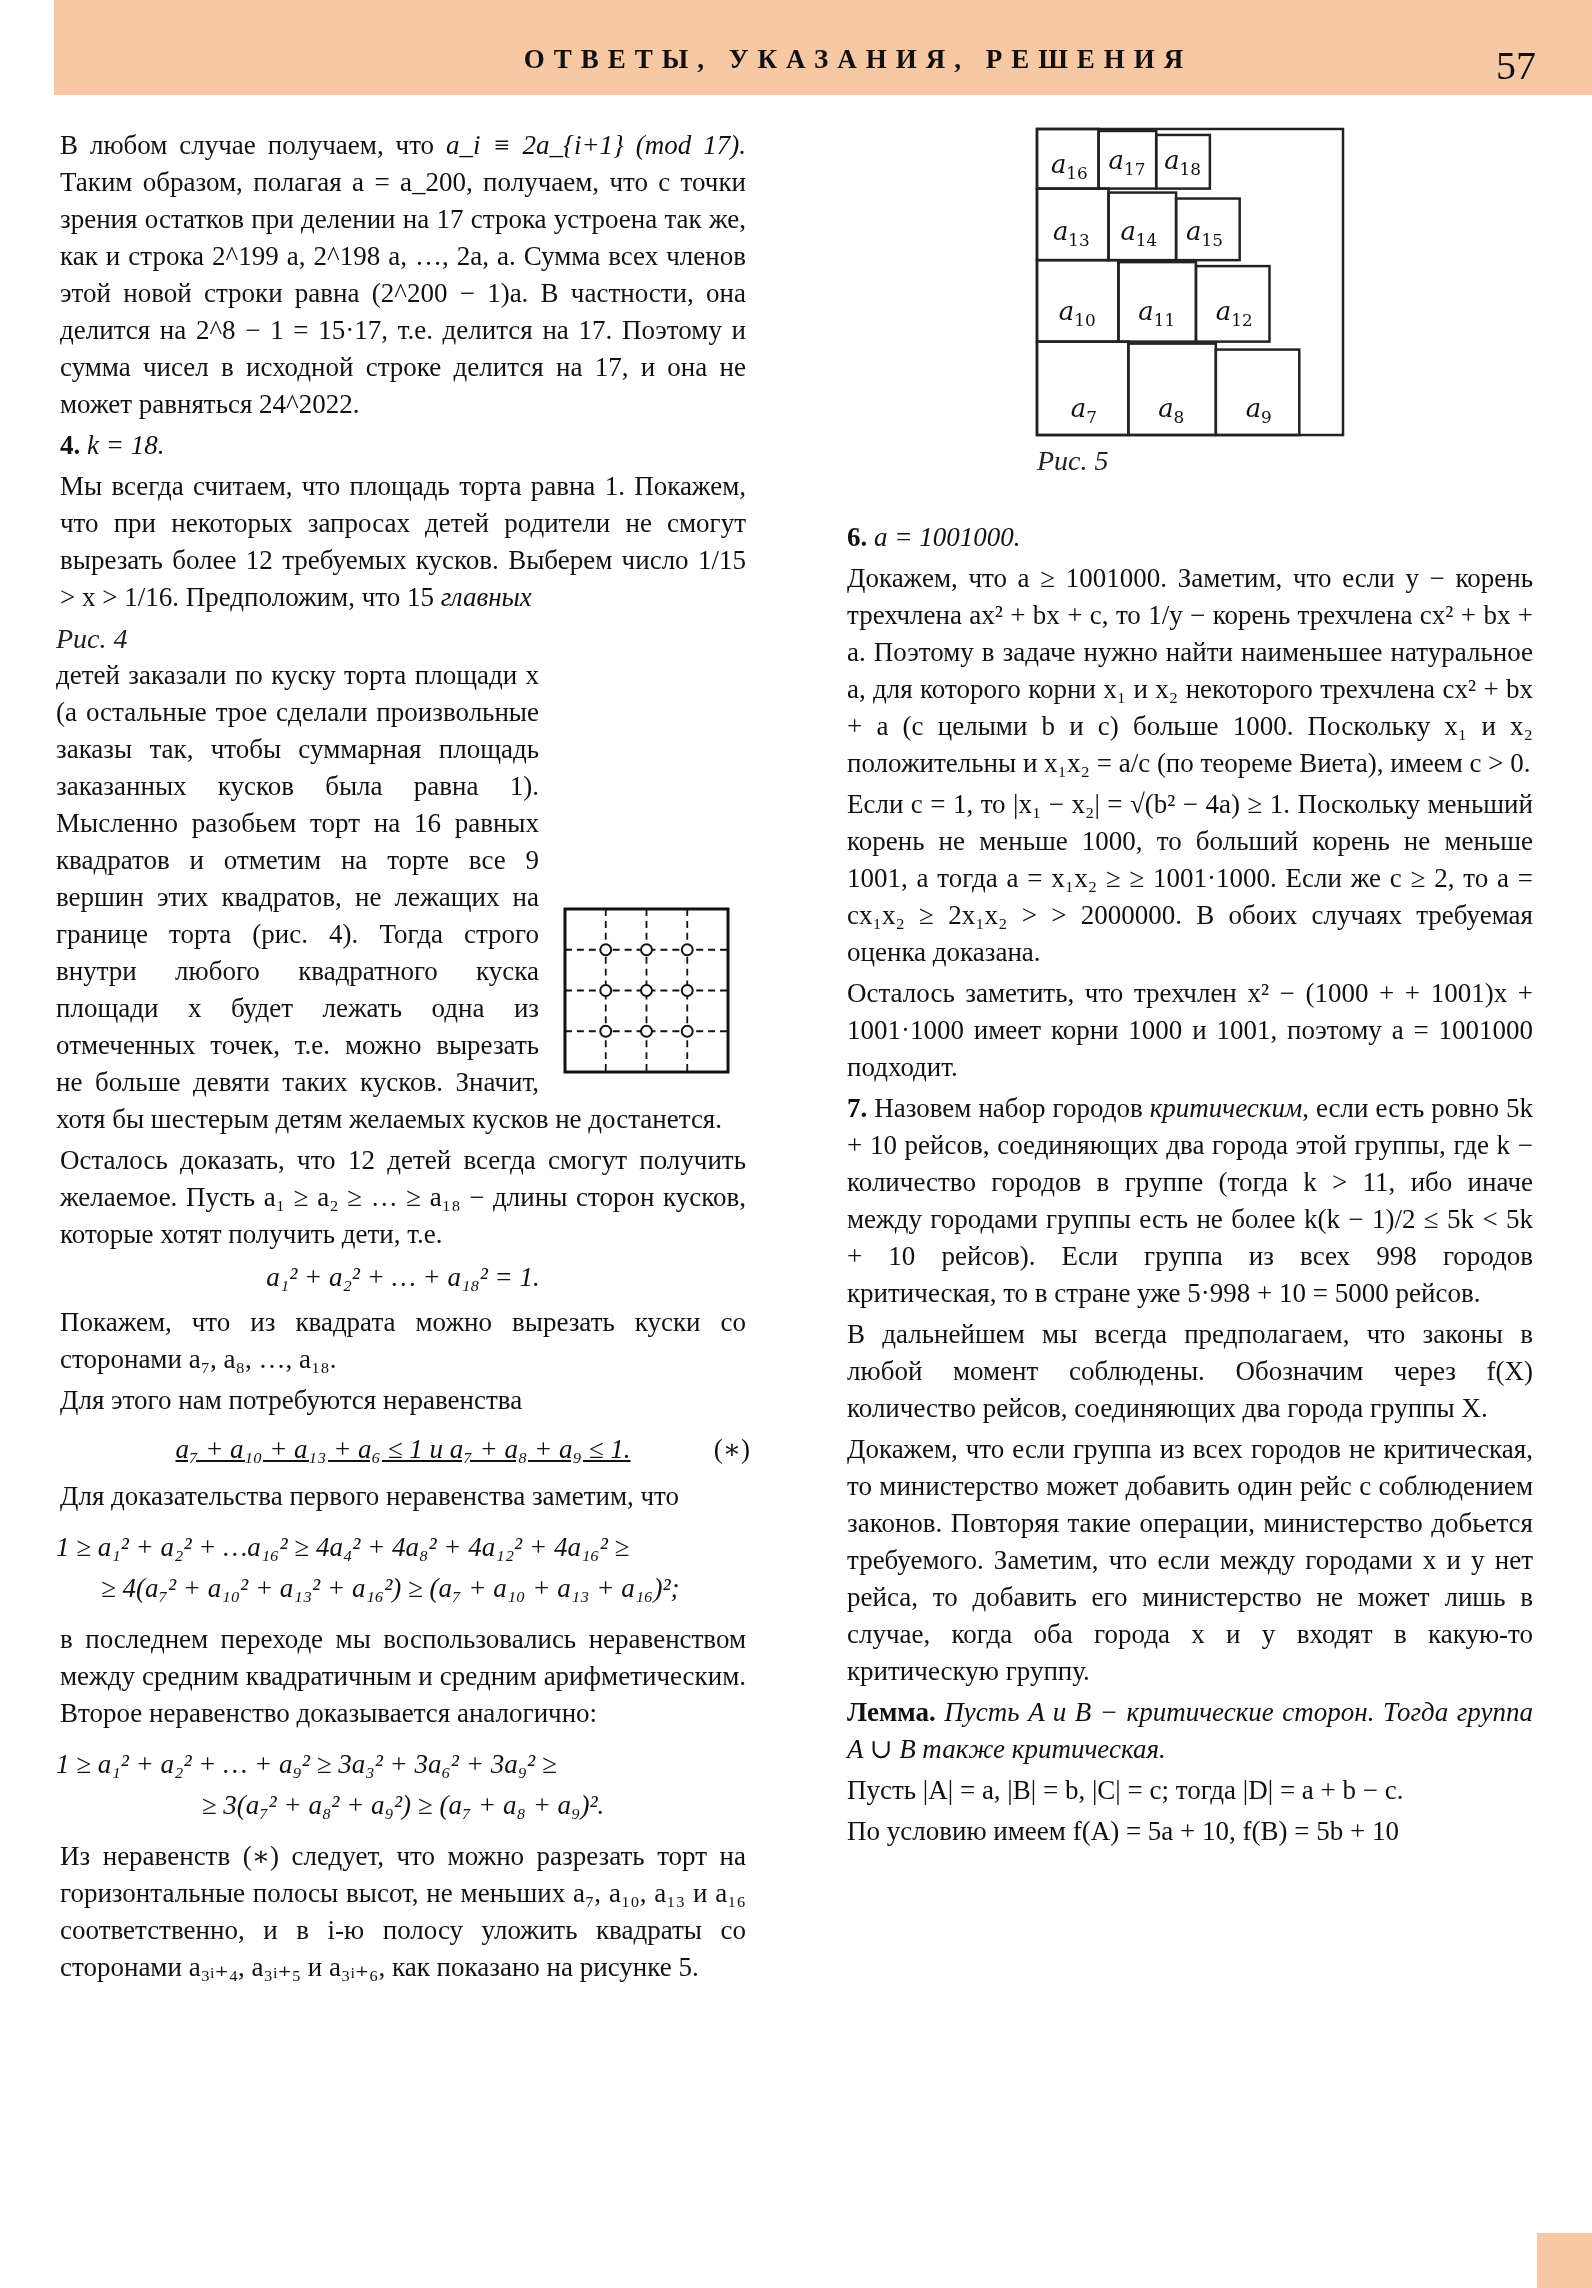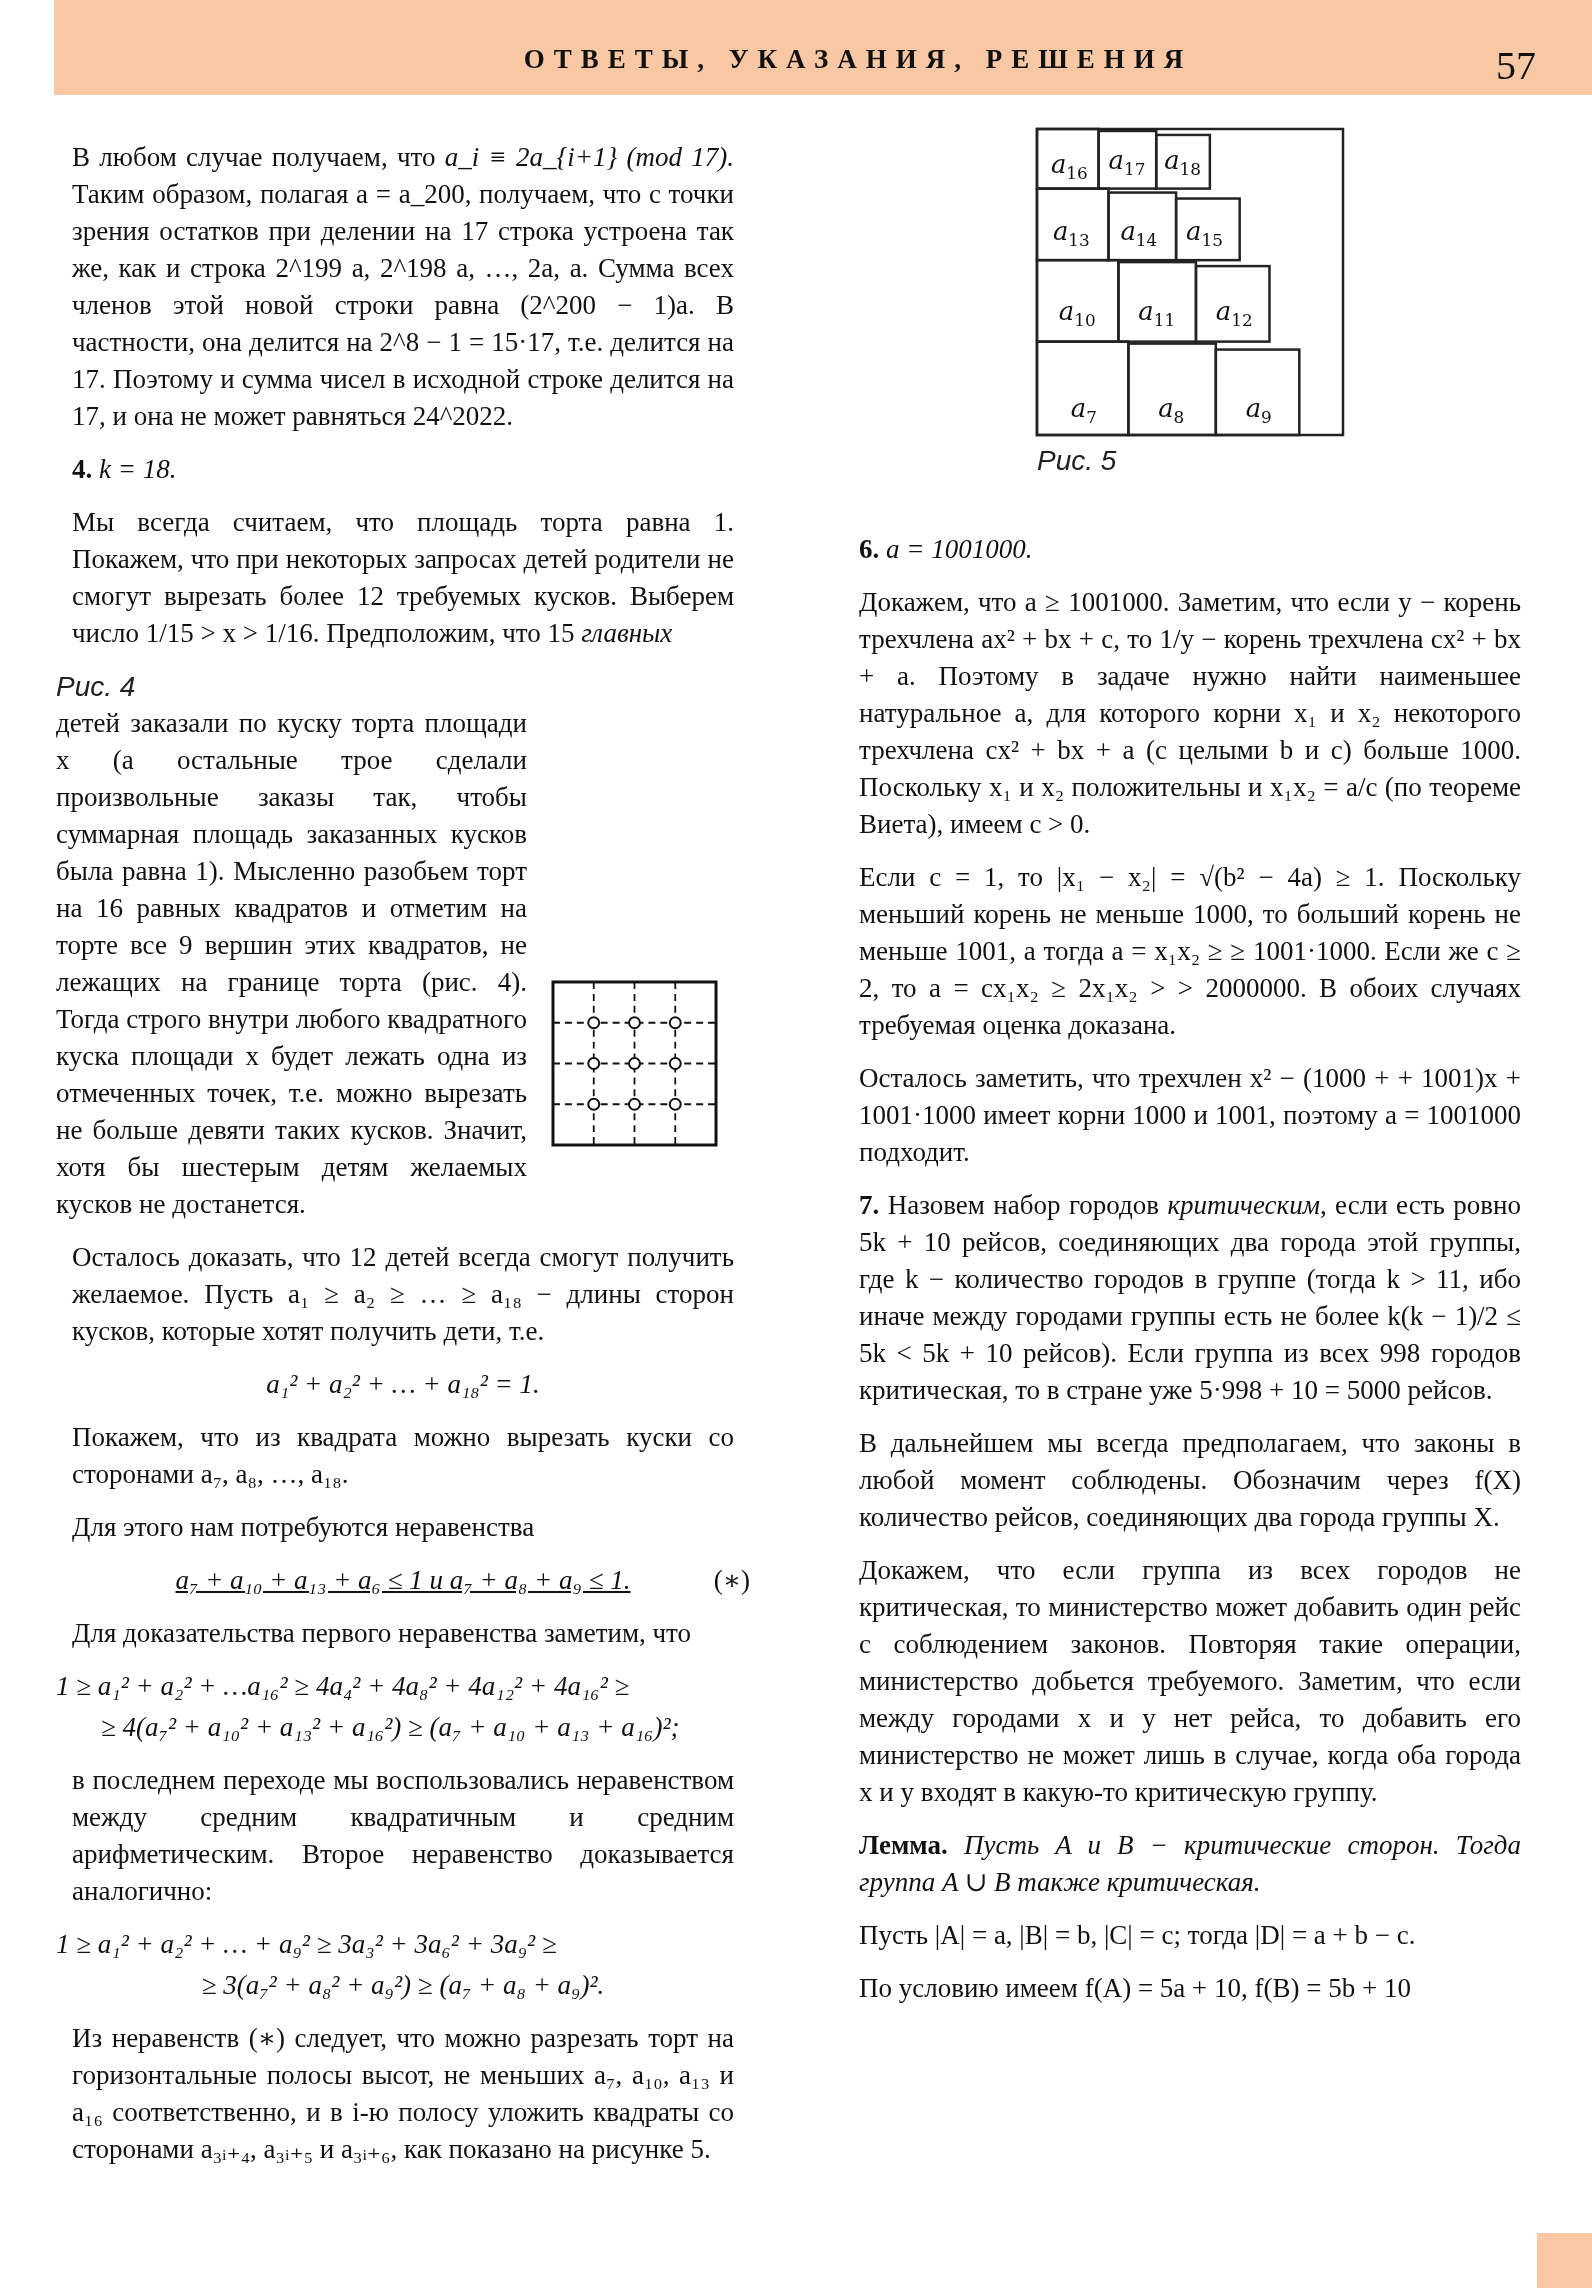--- a/index.html
+++ b/index.html
@@ -7,31 +7,31 @@
          font-family:"Liberation Serif","DejaVu Serif",serif; color:#111; }
   .header { position:absolute; left:54px; top:0; width:1538px; height:95px; background:#f8c7a4; }
   .header-title { position:absolute; left:0; right:0; top:44px; text-align:center;
          font-size:27px; letter-spacing:9px; font-weight:bold; padding-left:70px; box-sizing:border-box; }
   .page-num { position:absolute; right:56px; top:42px; font-size:40px; }
   .corner { position:absolute; left:1537px; top:2233px; width:55px; height:56px; background:#f8c7a4; }
 
   .col { position:absolute; font-size:27px; line-height:37px; text-align:justify; }
   .col-left { left:56px; top:123px; width:694px; }
   .col-right { left:843px; top:515px; width:694px; }
-  .col p { margin:16px; }
+  .col p { margin:4px; }
   i, .m { font-style:italic; }
   .eq { text-align:center; margin:6px 0 8px 0; }
   .eq-left { text-align:left; margin:14px 0 4px 0; }
   .eq-right { text-align:center; margin:4px 0 14px 0; }
   .eq-indent { padding-left:45px; text-align:left; margin:4px 0 14px 0; }
   b { font-weight:bold; }
 
   .wrapfig { float:right; width:189px; margin:4px 0 0 18px; }
   .fig4 { width:167px; height:167px; margin-left:6px; }
-  .caption { font-family:Liberation Sans, sans-serif; font-style:italic;
+  .caption { font-family:Liberation Serif, serif; font-style:italic;
              font-size:28px; font-weight:300; color:#222; }
 
   .fig5 { position:absolute; left:1035px; top:127px; width:310px; height:310px; }
   .fig5-cap { position:absolute; left:1037px; top:445px; }
 </style>
 </head>
 <body>
 
 <div class="header">
   <div class="header-title">ОТВЕТЫ, УКАЗАНИЯ, РЕШЕНИЯ</div>

